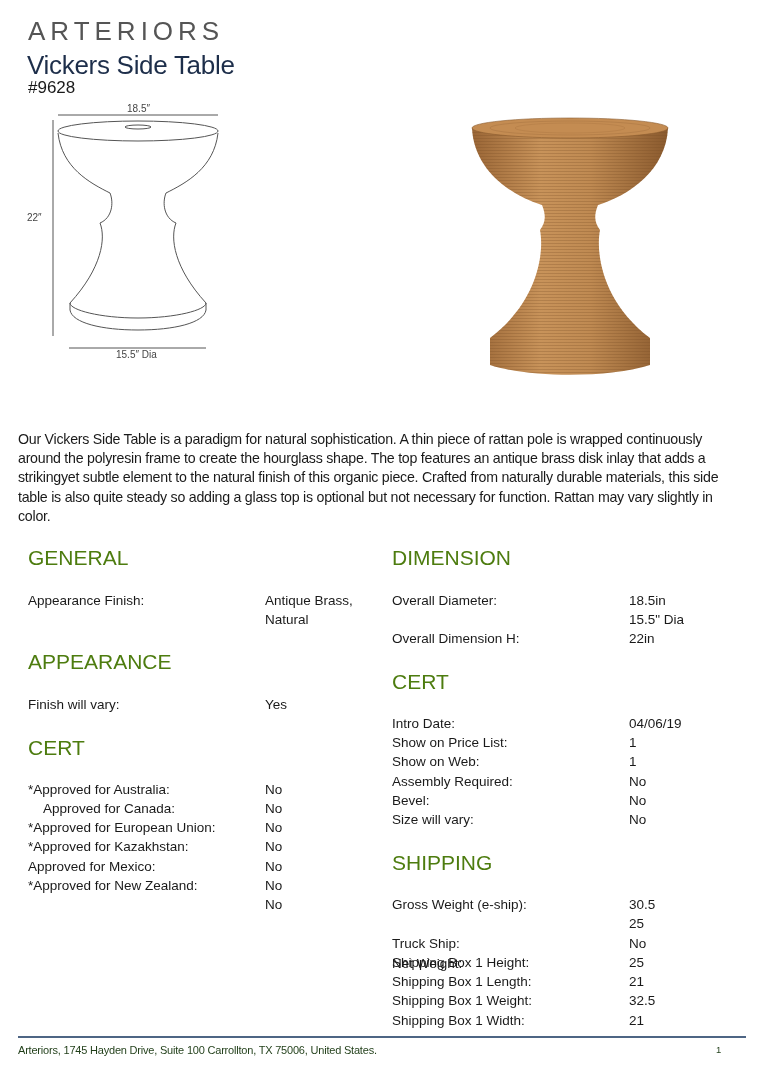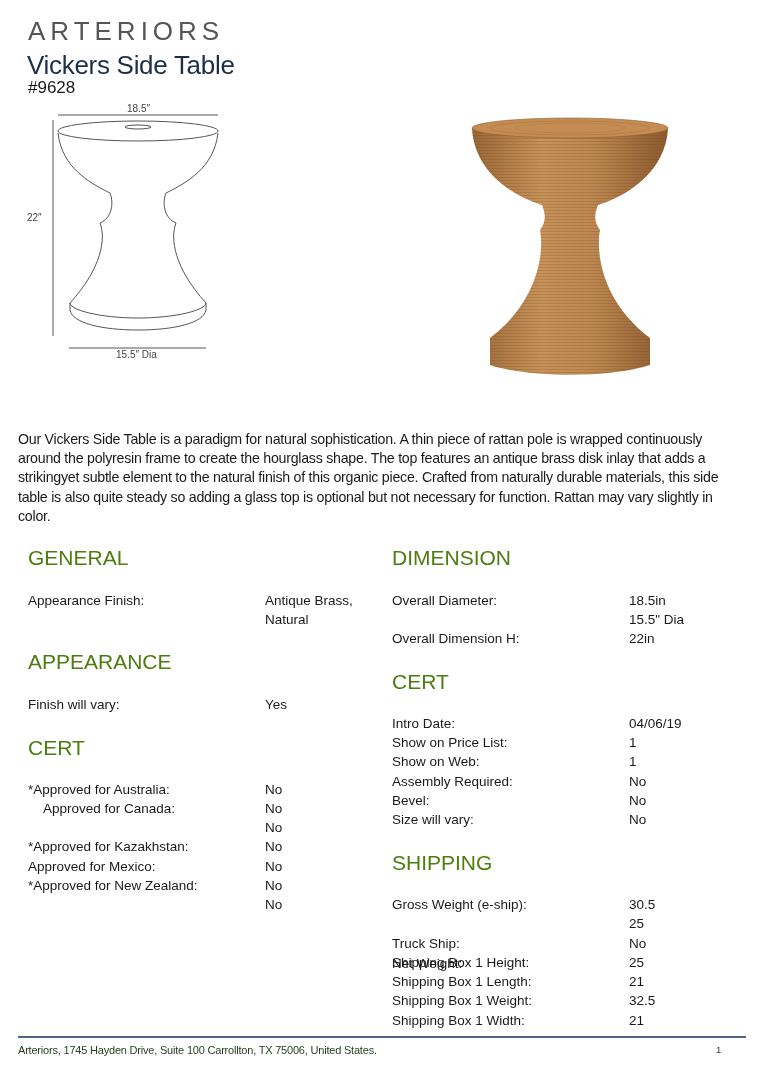--- a/index.html
+++ b/index.html
@@ -97,20 +97,21 @@
 <div class="section-heading" style="left:28px; top:736px;">CERT</div>
 <div class="spec-row" style="left:28px; top:780px; width:340px; height:20px;">
   <span class="spec-label" style="left:0;">*Approved for Australia:</span>
   <span class="spec-value" style="left:237px;">No</span>
 </div>
 <div class="spec-row" style="left:28px; top:799px; width:340px; height:20px;">
   <span class="spec-label" style="left:15px;">Approved for Canada:</span>
   <span class="spec-value" style="left:237px;">No</span>
 </div>
 <div class="spec-row" style="left:28px; top:818px; width:340px; height:20px;">
+  <span class="spec-label" style="left:0;">*Approved for European Union:</span>
   <span class="spec-value" style="left:237px;">No</span>
 </div>
 <div class="spec-row" style="left:28px; top:837px; width:340px; height:20px;">
   <span class="spec-label" style="left:0;">*Approved for Kazakhstan:</span>
   <span class="spec-value" style="left:237px;">No</span>
 </div>
 <div class="spec-row" style="left:28px; top:857px; width:340px; height:20px;">
   <span class="spec-label" style="left:0;">Approved for Mexico:</span>
   <span class="spec-value" style="left:237px;">No</span>
 </div>

